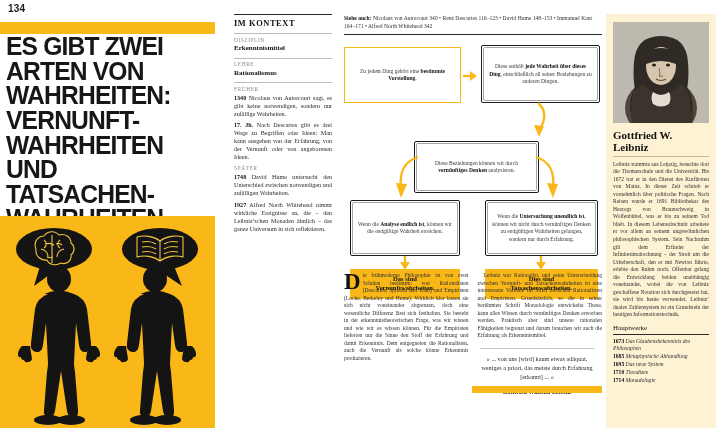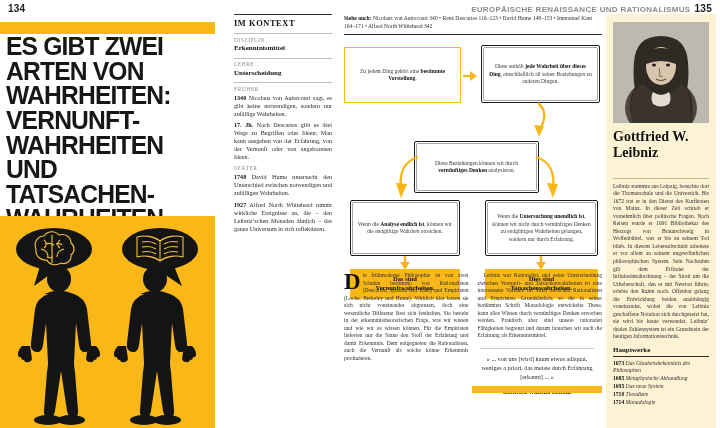--- a/index.html
+++ b/index.html
@@ -138,24 +138,24 @@
   .quote-band { position:absolute; left:0; bottom:2px; width:130px; height:7px; background:#f9b818; }
 
   
   .bio {
     position:absolute; left:266px; top:14px; width:110px; height:414px;
     background:#fdf2d4; padding:8px 7px;
   }
   .portrait {
     width:96px; height:101px; background:#c7c3ba; margin-bottom:6px; position:relative; overflow:hidden;
   }
-  .bio-name { font-weight:bold; font-size:14px; color:#111; margin-bottom:17px; }
+  .bio-name { font-weight:bold; font-size:11px; color:#111; margin-bottom:3px; }
   .bio-rule { height:0.7px; background:#c6b98e; margin:3px 0 4px; }
   .bio-text { font-size:5.5px; line-height:1.37; color:#2f2f2f; text-align:justify; hyphens:auto; }
-  .works-head { font-weight:bold; font-size:7px; color:#111; margin-top:5px; }
+  .works-head { font-weight:normal; font-size:7px; color:#111; margin-top:5px; }
   .works-rule { height:1.1px; background:#2b2b2b; margin:2px 0 3px; }
   .work { font-size:5.6px; line-height:1.34; color:#2f2f2f; margin-bottom:0.5px; }
   .work b { color:#111; }
   .work i { font-style:italic; }
   .gutter { position:absolute; left:338px; top:0; width:2px; height:428px; background:#fff; }
 </style>
 </head>
 <body>
 
 <div class="page">
@@ -218,21 +218,21 @@
     <div class="rule-top"></div>
     <div class="kontext-box">
       <div class="kontext-head">IM KONTEXT</div>
       <div class="k-rule"></div>
 
       <div class="k-label">DISZIPLIN</div>
       <div class="k-value">Erkenntnismittel</div>
       <div class="k-rule"></div>
 
       <div class="k-label">LEHRE</div>
-      <div class="k-value">Unterscheidung</div>
+      <div class="k-value">Rationalismus</div>
       <div class="k-rule"></div>
 
       <div class="k-label">FRÜHER</div>
       <div class="k-entry">
         <b>1340</b><span> Nicolaus von Autrecourt sagt, es gibt keine notwendigen, sondern nur zufällige Wahrheiten.</span>
       </div>
       <div class="k-entry">
         <b>17. Jh.</b><span> Nach Descartes gibt es drei Wege zu Begriffen oder Ideen: Man kann ausgehen von der Erfahrung, von der Vernunft oder von angeborenen Ideen.</span>
       </div>
 
@@ -242,23 +242,20 @@
       </div>
       <div class="k-entry">
         <b>1927</b><span> Alfred North Whitehead nimmt wirkliche Ereignisse an, die – den Leibniz’schen Monaden ähnlich – das ganze Universum in sich reflektieren.</span>
       </div>
     </div>
   </div>
 
   <div class="gutter"></div>
 
   <div class="right-page">
-    <div class="header-right">
-      <span>EUROPÄISCHE RENAISSANCE UND RATIONALISMUS</span><span class="folio">135</span>
-    </div>
 
     <div class="main-col">
       <div class="siehe-auch">
         <b>Siehe auch:</b><span> Nicolaus von Autrecourt 340 • René Descartes 116–123 • David Hume 148–153 • Immanuel Kant 164–171 • Alfred North Whitehead 342</span>
       </div>
       <div class="rule-thick"></div>
 
       <div class="flow">
 
         <div class="fbox box-yellow" style="left:0px; top:6px; width:117px; height:56px;">

